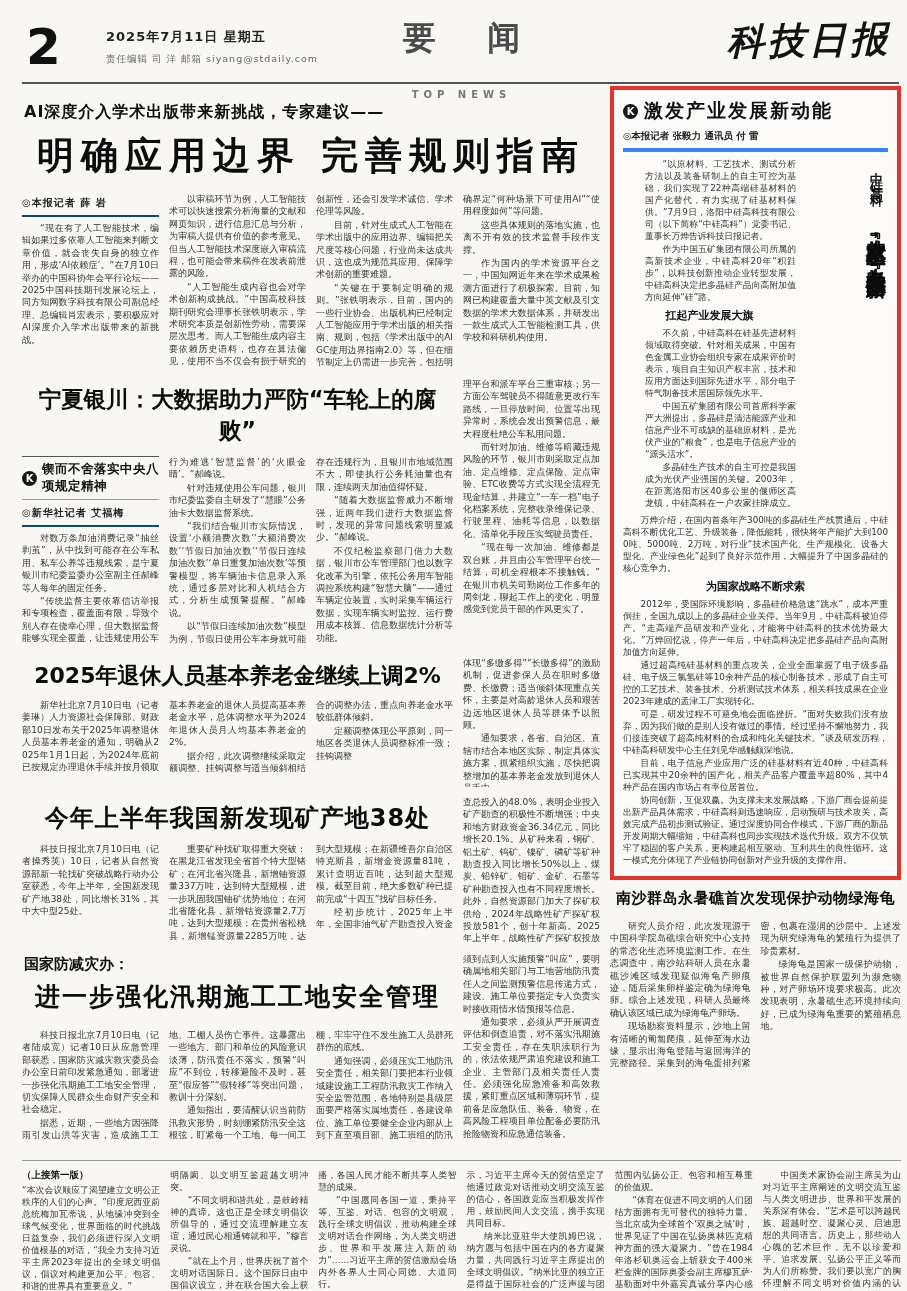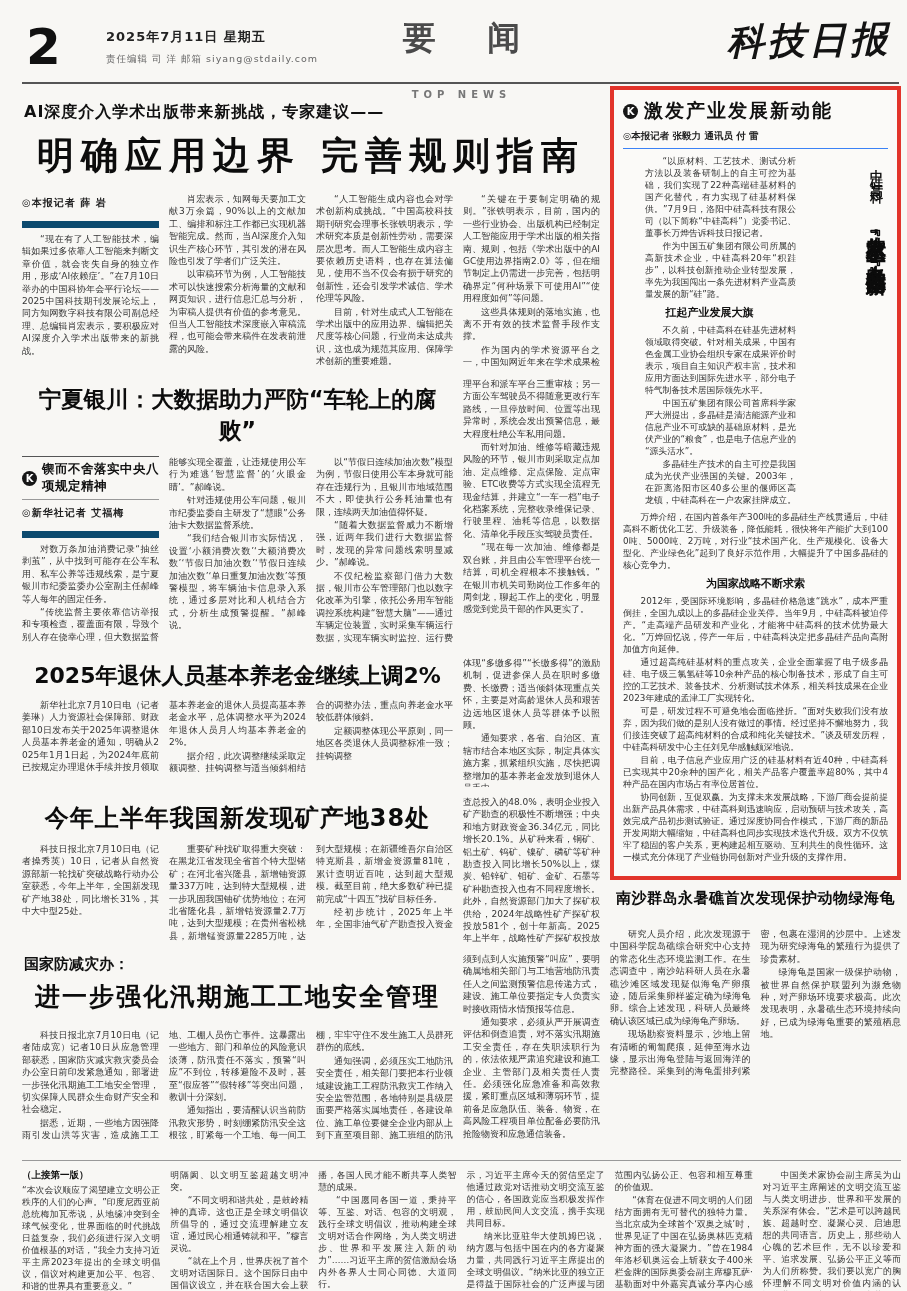--- a/index.html
+++ b/index.html
@@ -24,22 +24,22 @@
                 letter-spacing:5px; padding:0 14px; position:relative; top:22px; }
   .masthead { position:absolute; right:10px; top:2px; font-family:"DejaVu Serif","Liberation Serif",serif;
               font-style:italic; font-weight:bold; font-size:37px; color:#131313; letter-spacing:4px;
               transform:rotate(-1deg); }
 
   
   .para { font-size:9px; line-height:12.4px; text-align:justify; text-indent:2em; color:#333;
           margin:0 0 1px 0; word-break:break-all; }
   .cont .para:first-child { text-indent:0; }
   .bodycols { column-fill:auto; column-gap:10px; overflow:hidden; }
-  .byline { font-size:10px; font-weight:bold; color:#222; padding:3px 0 11px 0;
-            border-bottom:7px solid #0c4a6e; margin-bottom:5px; letter-spacing:1px; }
+  .byline { font-size:10px; font-weight:bold; color:#222; padding:3px 0 5px 0;
+            border-bottom:2px solid #0c4a6e; margin-bottom:5px; letter-spacing:1px; }
   .kickerbox { display:flex; align-items:center; gap:5px; border-top:1.5px solid #555;
                border-bottom:1px solid #999; padding:4px 0; margin-bottom:3px; break-inside:avoid; }
   .klogo { flex:0 0 auto; width:15px; height:15px; border-radius:50%; background:#161616; color:#fff;
            font-size:10px; font-weight:900; display:inline-flex; align-items:center; justify-content:center; }
   .kicker-text { font-size:12.5px; font-weight:900; color:#111; letter-spacing:0.5px; }
   .subhead { text-align:center; font-weight:900; font-size:11px; color:#111; margin:5px 0 4px 0; }
 
   
   .main { display:grid; grid-template-columns:578px 291px; column-gap:10px; }
   .leftcol section { margin-bottom:9px; }
@@ -66,34 +66,34 @@
   .fl-headline { font-size:25px; letter-spacing:2px; margin:0 0 16px 0; }
   .fl-body { height:118px; column-count:3; }
   .fl4 { height:186px; overflow:hidden; }
 
   
   .redbox { border:4px solid #e2342b; background:#fbfaf8; height:794px; margin-top:-14px;
             padding:8px 9px; overflow:hidden; }
   .rb-kickerrow { display:flex; align-items:center; gap:6px; padding-bottom:4px; }
   .rb-kicker { font-size:19px; font-weight:900; color:#111; letter-spacing:2px; }
   .rb-byline { font-size:9.5px; font-weight:bold; color:#222; padding:2px 0 5px 0;
-               border-bottom:1px solid #3b82f6; margin-bottom:6px; }
+               border-bottom:4px solid #3b82f6; margin-bottom:6px; }
   .rb-row { display:flex; height:352px; overflow:hidden; }
   .rb-narrow { flex:1 1 auto; overflow:hidden; padding-right:6px; }
   .rb-narrow .para { font-size:8.8px; line-height:12px;margin-left:22px; }
   .vtitle { flex:0 0 86px; writing-mode:vertical-rl; height:352px; overflow:hidden; padding-top:4px; }
   .vtitle-side { font-size:13px; font-weight:900; color:#111; letter-spacing:7px; padding-bottom:8px; margin-left:4px; }
   .vtitle-main { font-size:20.5px; font-weight:900; color:#0c0c0c; letter-spacing:1px; line-height:1.2; }
   .rb-wide { margin-top:4px; height:352px; overflow:hidden; }
   .rb-wide .para { font-size:8.8px; line-height:12px; }
 
   
   .turtle { margin-top:9px; }
   .tu-headline { font-size:15px; font-weight:900; color:#0c0c0c; letter-spacing:0.5px; text-align:center;
-                 margin:4px 0 20px 0; }
+                 margin:4px 0 12px 0; }
   .tu-body { height:158px; column-count:2; }
 
   
   .bottom { margin-top:4px; border-top:1px solid #999; padding-top:8px; height:196px;
             column-count:6; column-gap:10px; column-fill:auto; overflow:hidden; }
   .cont-label { font-size:9.5px; font-weight:900; color:#111; margin-bottom:2px; }
   .bottom .para { font-size:8.8px; line-height:12px; }
 </style>
 </head>
 <body>
@@ -118,21 +118,20 @@
 
     <div class="leftcol">
 
       <section>
         <div class="ai-kicker">AI深度介入学术出版带来新挑战，专家建议——</div>
         <h1 class="ai-headline">明确应用边界 完善规则指南</h1>
         <div class="ai-body bodycols">
           <div class="byline">◎本报记者 薛 岩</div>
           <div>
               <p class="para">“现在有了人工智能技术，编辑如果过多依靠人工智能来判断文章价值，就会丧失自身的独立作用，形成‘AI依赖症’。”在7月10日举办的中国科协年会平行论坛——2025中国科技期刊发展论坛上，同方知网数字科技有限公司副总经理、总编辑肖宏表示，要积极应对AI深度介入学术出版带来的新挑战。</p>
-              <p class="para">肖宏表示，知网每天要加工文献3万余篇，90%以上的文献加工、编排和标注工作都已实现机器智能完成。然而，当AI深度介入知识生产核心环节，其引发的潜在风险也引发了学者们广泛关注。</p>
               <p class="para">以审稿环节为例，人工智能技术可以快速搜索分析海量的文献和网页知识，进行信息汇总与分析，为审稿人提供有价值的参考意见。但当人工智能技术深度嵌入审稿流程，也可能会带来稿件在发表前泄露的风险。</p>
               <p class="para">“人工智能生成内容也会对学术创新构成挑战。”中国高校科技期刊研究会理事长张铁明表示，学术研究本质是创新性劳动，需要深层次思考。而人工智能生成内容主要依赖历史语料，也存在算法偏见，使用不当不仅会有损于研究的创新性，还会引发学术诚信、学术伦理等风险。</p>
               <p class="para">目前，针对生成式人工智能在学术出版中的应用边界、编辑把关尺度等核心问题，行业尚未达成共识，这也成为规范其应用、保障学术创新的重要难题。</p>
               <p class="para">“关键在于要制定明确的规则。”张铁明表示，目前，国内的一些行业协会、出版机构已经制定人工智能应用于学术出版的相关指南、规则，包括《学术出版中的AIGC使用边界指南2.0》等，但在细节制定上仍需进一步完善，包括明确界定“何种场景下可使用AI”“使用程度如何”等问题。</p>
               <p class="para">这些具体规则的落地实施，也离不开有效的技术监督手段作支撑。</p>
               <p class="para">作为国内的学术资源平台之一，中国知网近年来在学术成果检测方面进行了积极探索。目前，知网已构建覆盖大量中英文献及引文数据的学术大数据体系，并研发出一款生成式人工智能检测工具，供学校和科研机构使用。</p>
             </div>
         </div>
       </section>
 
@@ -225,21 +224,21 @@
         <div class="rb-kickerrow">
           <span class="klogo">K</span>
           <span class="rb-kicker">激发产业发展新动能</span>
         </div>
         <div class="rb-byline">◎本报记者 张毅力 通讯员 付 雷</div>
 
         <div class="rb-row">
           <div class="rb-narrow">
             <div>
                 <p class="para">“以原材料、工艺技术、测试分析方法以及装备研制上的自主可控为基础，我们实现了22种高端硅基材料的国产化替代，有力实现了硅基材料保供。”7月9日，洛阳中硅高科技有限公司（以下简称“中硅高科”）党委书记、董事长万烨告诉科技日报记者。</p>
-                <p class="para">作为中国五矿集团有限公司所属的高新技术企业，中硅高科20年“积跬步”，以科技创新推动企业转型发展，率先为我国闯出一条先进材料产业高质量发展的新“硅”路。</p>
+                <p class="para">作为中国五矿集团有限公司所属的高新技术企业，中硅高科20年“积跬步”，以科技创新推动企业转型发展，中硅高科决定把多晶硅产品向高附加值方向延伸“硅”路。</p>
               </div>
             <div class="subhead">扛起产业发展大旗</div>
             <div>
                 <p class="para">不久前，中硅高科在硅基先进材料领域取得突破。针对相关成果，中国有色金属工业协会组织专家在成果评价时表示，项目自主知识产权丰富，技术和应用方面达到国际先进水平，部分电子特气制备技术居国际领先水平。</p>
                 <p class="para">中国五矿集团有限公司首席科学家严大洲提出，多晶硅是清洁能源产业和信息产业不可或缺的基础原材料，是光伏产业的“粮食”，也是电子信息产业的“源头活水”。</p>
                 <p class="para">多晶硅生产技术的自主可控是我国成为光伏产业强国的关键。2003年，在距离洛阳市区40多公里的偃师区高龙镇，中硅高科在一户农家挂牌成立。当时，没有任何可供参考的技术标准、生产设备和施工图纸，中硅高科核心团队从零开始，吃住在农家，以能量回收利用和物料循环利用的原创理念，自主设计核心装备，突破四项关键技术并实现应用，贯通了中国第一条年产300吨的多晶硅生产线。</p>
               </div>
           </div>
           <div class="vtitle">
             <span class="vtitle-side">中硅高科：</span>

